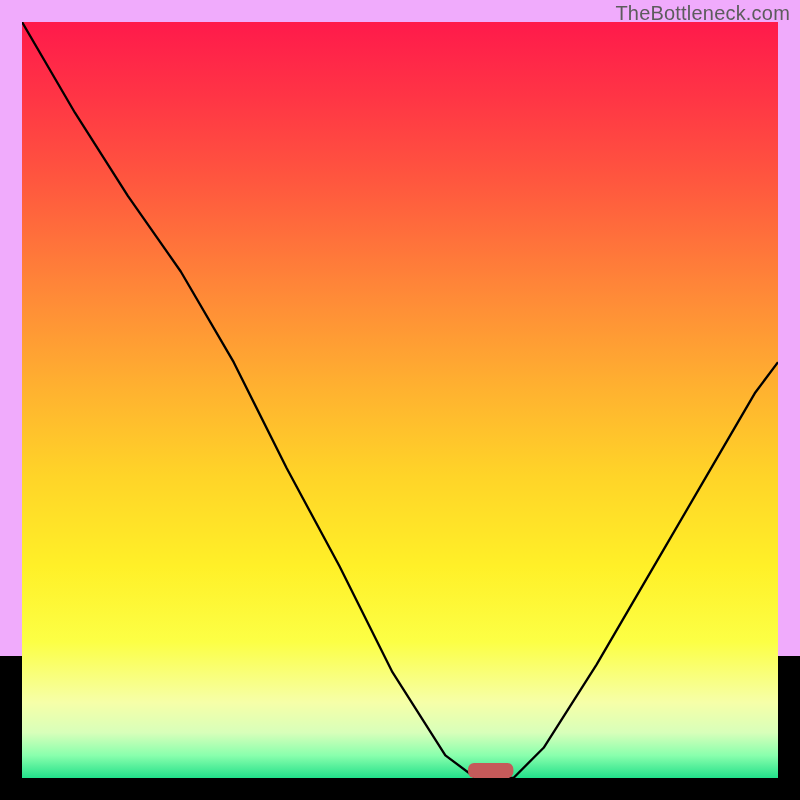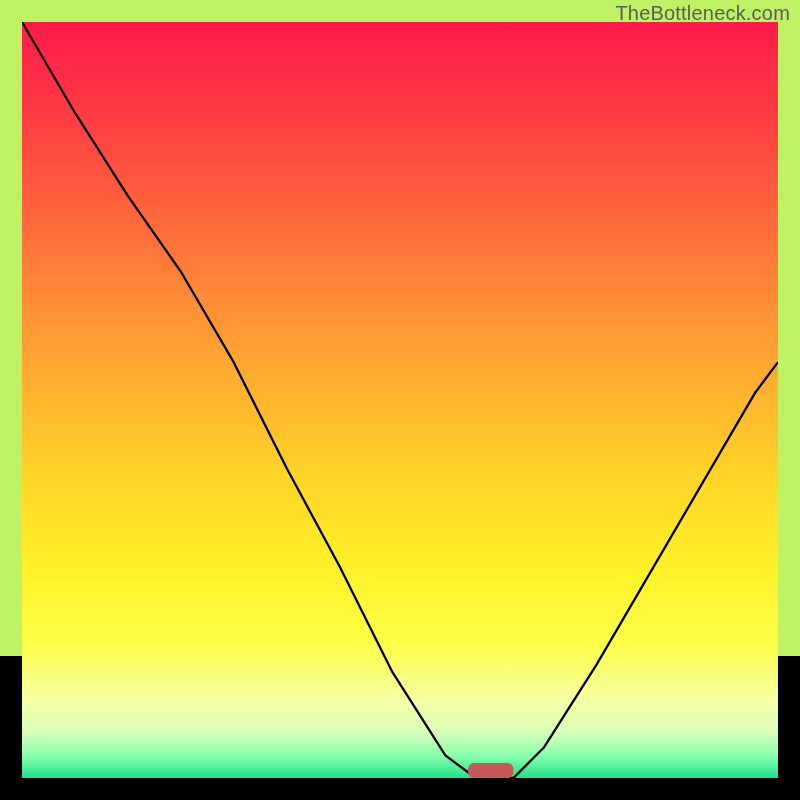--- a/index.html
+++ b/index.html
@@ -9,21 +9,21 @@
     height: 800px;
     background: #000;
     overflow: hidden;
   }
   .frame {
     position: absolute;
     left: 0;
     top: 0;
     width: 800px;
     height: 656px;
-    background: #bef264;
+    background: #f0abfc;
   }
   .plot {
     position: absolute;
     left: 22px;
     top: 22px;
     width: 756px;
     height: 756px;
   }
   .attribution {
     position: absolute;

